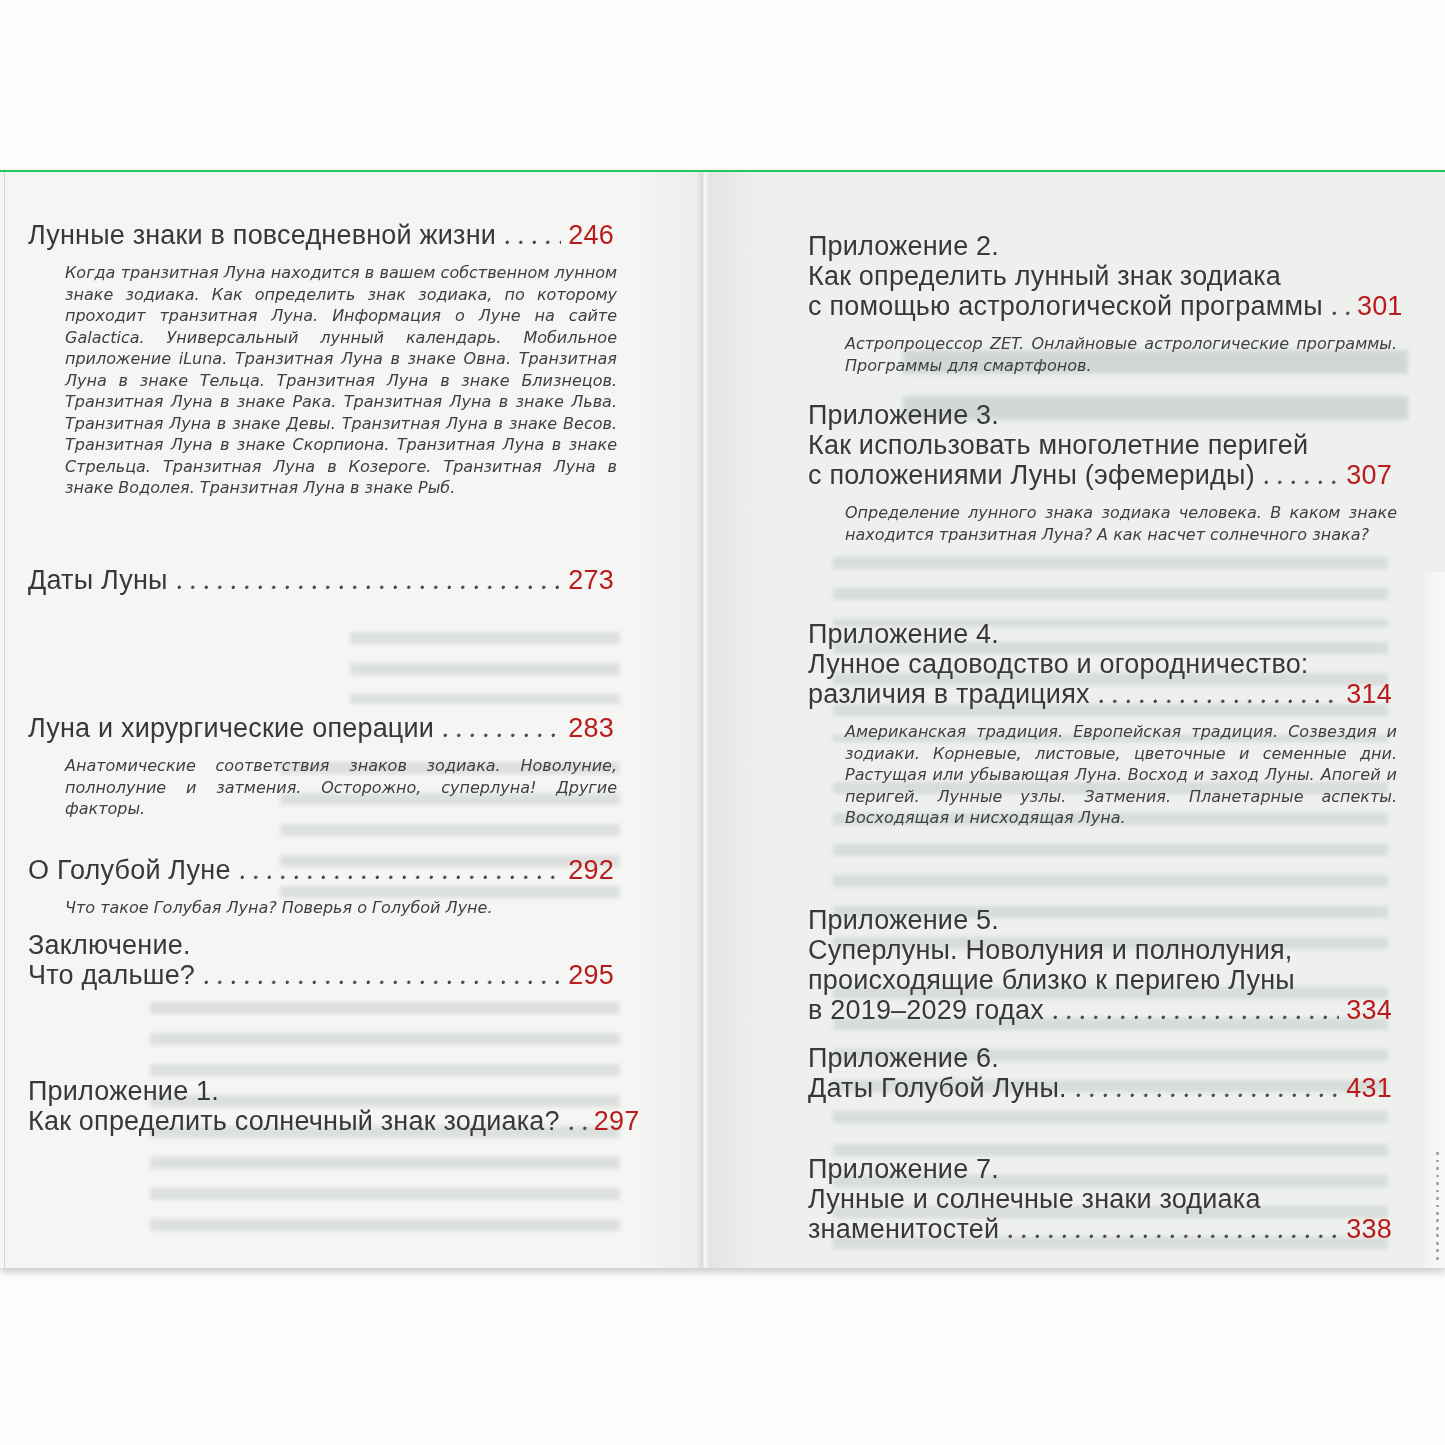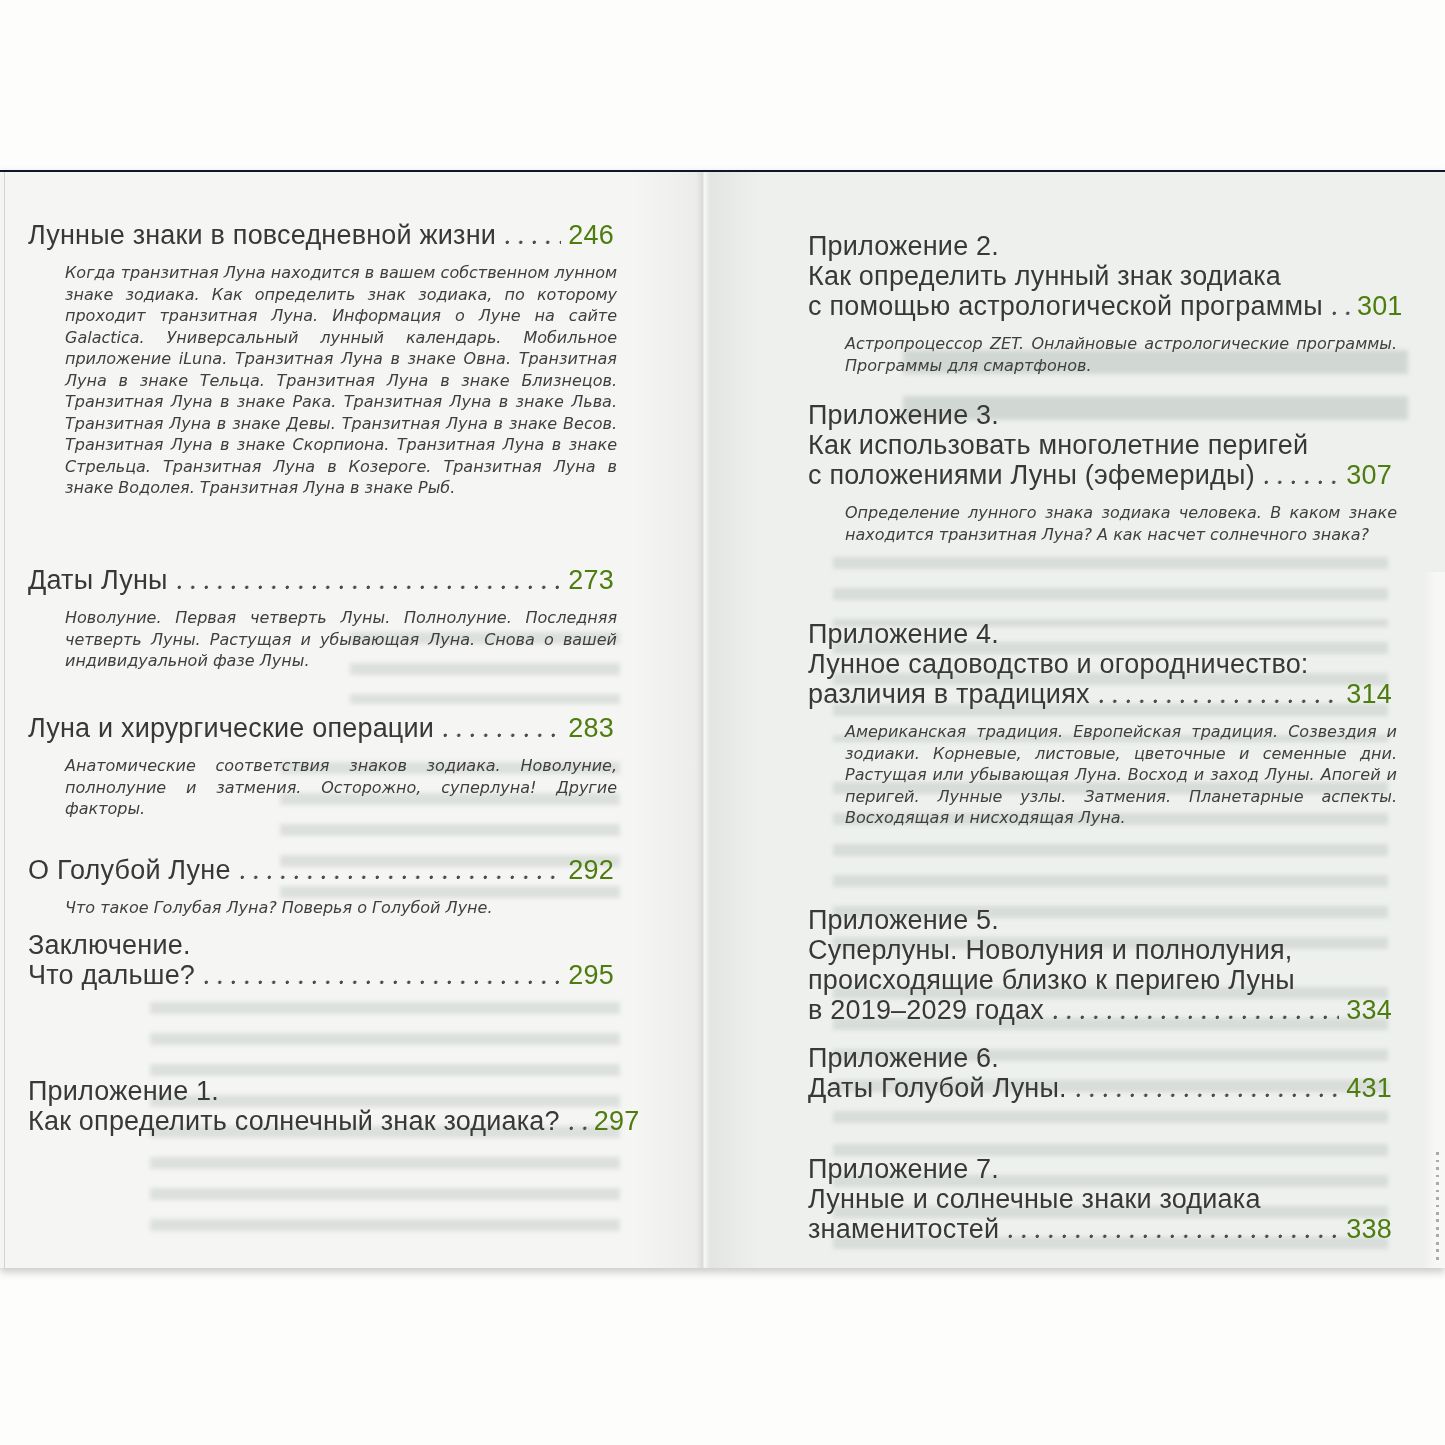--- a/index.html
+++ b/index.html
@@ -5,21 +5,21 @@
   html, body { margin:0; padding:0; background:#ffffff; }
   #canvas {
     position:relative; width:1445px; height:1445px;
     background:#fdfdfc; overflow:hidden;
     font-family:"Liberation Sans", sans-serif;
   }
   
   #book {
     position:absolute; left:0; top:170px; width:1445px; height:1096px;
     box-shadow:0 4px 8px rgba(90,95,90,.32);
-    border-top:2px solid #0f172a;
+    border-top:2px solid #22c55e;
   }
   .page { position:absolute; top:0; height:1096px; overflow:hidden; }
   #page-left  { left:0;     width:703px; background:#f5f5f3; }
   #page-right { left:703px; width:742px; background:#eef0ee; }
   #page-left::after  { content:""; position:absolute; inset:0; left:auto; width:70px; right:0;
        background:linear-gradient(to right, rgba(0,0,0,0), rgba(60,62,58,.05)); }
   #page-right::before{ content:""; position:absolute; inset:0; width:55px;
        background:linear-gradient(to right, rgba(60,62,58,.07), rgba(0,0,0,0)); }
   #page-left::before { content:""; position:absolute; left:4px; top:0; bottom:0; width:1px;
        background:rgba(150,152,148,.35); }
@@ -47,21 +47,21 @@
     white-space:nowrap;
   }
   .h-last { display:flex; align-items:baseline; white-space:nowrap; }
   .h-text { flex:0 0 auto; }
   .leader {
     flex:1 1 auto; min-width:18px; height:6px; align-self:flex-end;
     margin:0 7px 5px 9px;
     background-image:radial-gradient(circle at 2.2px 2.2px, #4c4c4c 1.5px, rgba(0,0,0,0) 1.9px);
     background-size:13.5px 5px; background-repeat:repeat-x; background-position:left bottom;
   }
-  .pagenum { flex:0 0 auto; font-size:27px; color:#4d7c0f; }
+  .pagenum { flex:0 0 auto; font-size:27px; color:#b91c1c; }
   .desc {
     margin:12px 0 0 37px; width:552px;
     font-family:"DejaVu Sans", sans-serif; font-style:italic;
     font-size:16px; line-height:21.5px; color:#3f3f3f;
     text-align:justify;
   }
   
   #page-left  .entry0 { top:48px; }
   #page-left  .entry1 { top:393px; }
   #page-left  .entry2 { top:541px; }
@@ -103,21 +103,20 @@
               <span class="pagenum">246</span>
             </div>
             <div class="desc">Когда транзитная Луна находится в вашем собственном лунном знаке зодиака. Как определить знак зодиака, по которому проходит транзитная Луна. Информация о Луне на сайте Galactica. Универсальный лунный календарь. Мобильное приложение iLuna. Транзитная Луна в знаке Овна. Транзитная Луна в знаке Тельца. Транзитная Луна в знаке Близнецов. Транзитная Луна в знаке Рака. Транзитная Луна в знаке Льва. Транзитная Луна в знаке Девы. Транзитная Луна в знаке Весов. Транзитная Луна в знаке Скорпиона. Транзитная Луна в знаке Стрельца. Транзитная Луна в Козероге. Транзитная Луна в знаке Водолея. Транзитная Луна в знаке Рыб.</div>
           </div>
           <div class="entry entry1">
             <div class="h-line h-last">
               <span class="h-text">Даты Луны</span>
               <span class="leader"></span>
               <span class="pagenum">273</span>
             </div>
-            <div class="desc">Новолуние. Первая четверть Луны. Полнолуние. Последняя четверть Луны. Растущая и убывающая Луна. Снова о вашей индивидуальной фазе Луны.</div>
           </div>
           <div class="entry entry2">
             <div class="h-line h-last">
               <span class="h-text">Луна и хирургические операции</span>
               <span class="leader"></span>
               <span class="pagenum">283</span>
             </div>
             <div class="desc">Анатомические соответствия знаков зодиака. Новолуние, полнолуние и затмения. Осторожно, суперлуна! Другие факторы.</div>
           </div>
           <div class="entry entry3">

